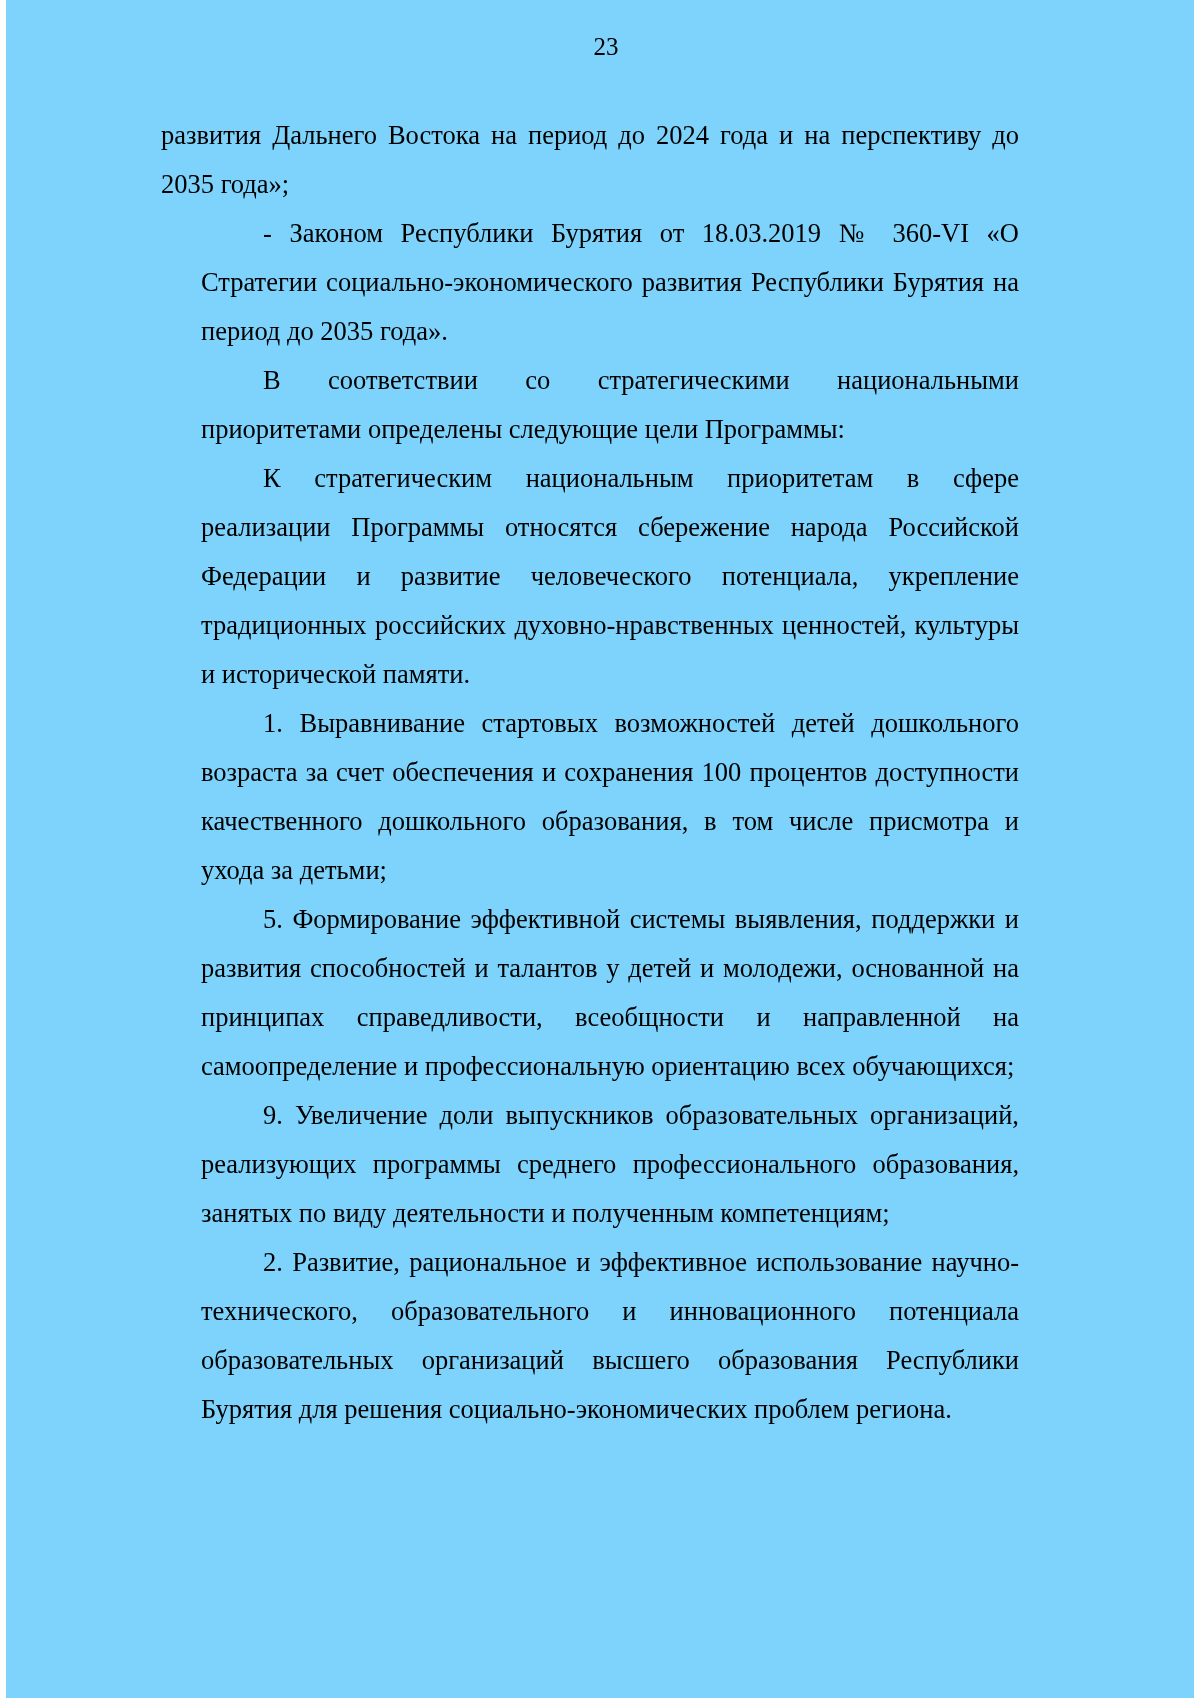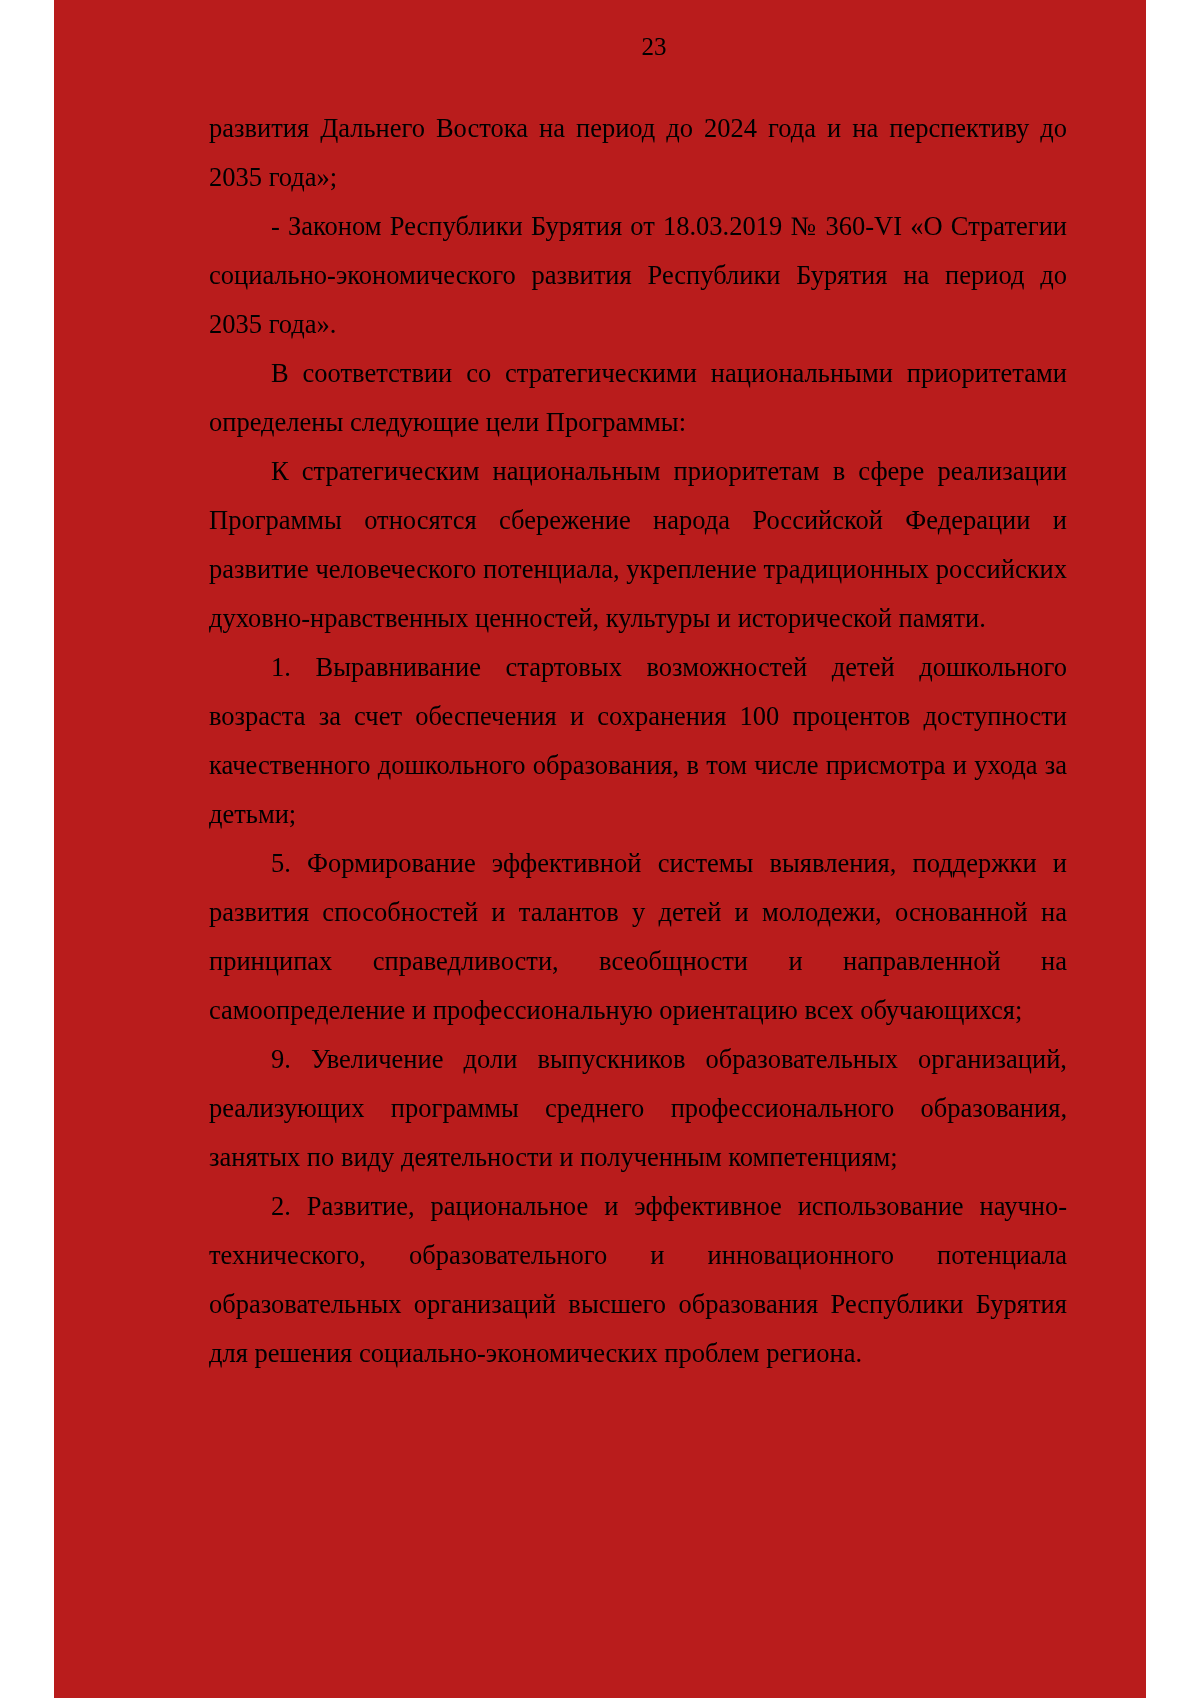--- a/index.html
+++ b/index.html
@@ -2,57 +2,58 @@
 <html lang="ru"><head>
 <meta charset="utf-8">
 <style>
   html, body {
     margin: 0;
     padding: 0;
     background: #ffffff;
   }
   .page {
     position: relative;
-    width: 1092px;
+    width: 1188px;
     height: 1698px;
-    background: #b91c1c;
+    background: #7dd3fc;
     margin: 0 auto;
     box-sizing: border-box;
     font-family: "Liberation Serif", "DejaVu Serif", serif;
     color: #000000;
     overflow: hidden;
   }
   .page-number {
     position: absolute;
     top: 34px;
     left: 0;
     width: 1200px;
     text-align: center;
     font-size: 25px;
     line-height: 1;
     font-family: "Liberation Serif", "DejaVu Serif", serif;
   }
   .content {
     position: absolute;
-    top: 104px;
+    top: 111px;
     left: 155px;
     width: 858px;
     font-family: Liberation Serif, serif;
   }
   p.para {
     margin: 0;
     font-size: 26.5px;
     line-height: 49px;
     text-align: justify;
     text-align-last: left;
     text-indent: 0;
     hyphens: none;
   }
   p.indent {
     text-indent: 62px;
+    margin-left: 40px;
   }
   
 </style>
 </head>
 <body>
 
 <div class="page">
 
   <div class="page-number">23</div>
 

